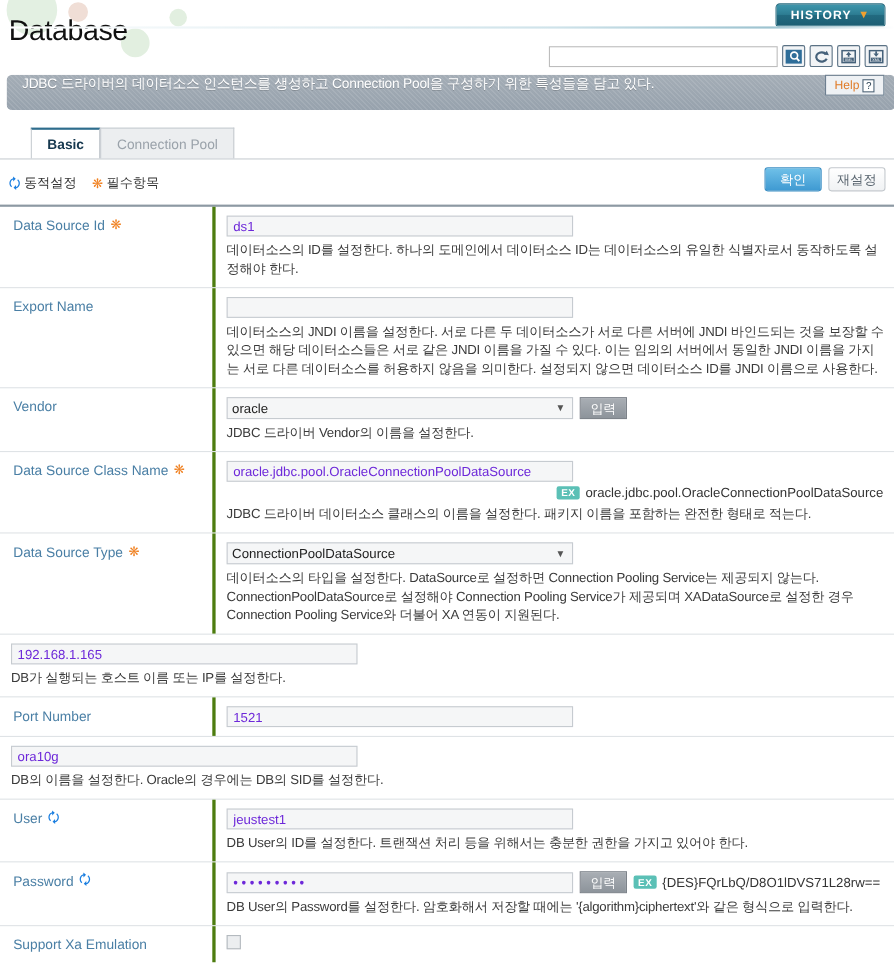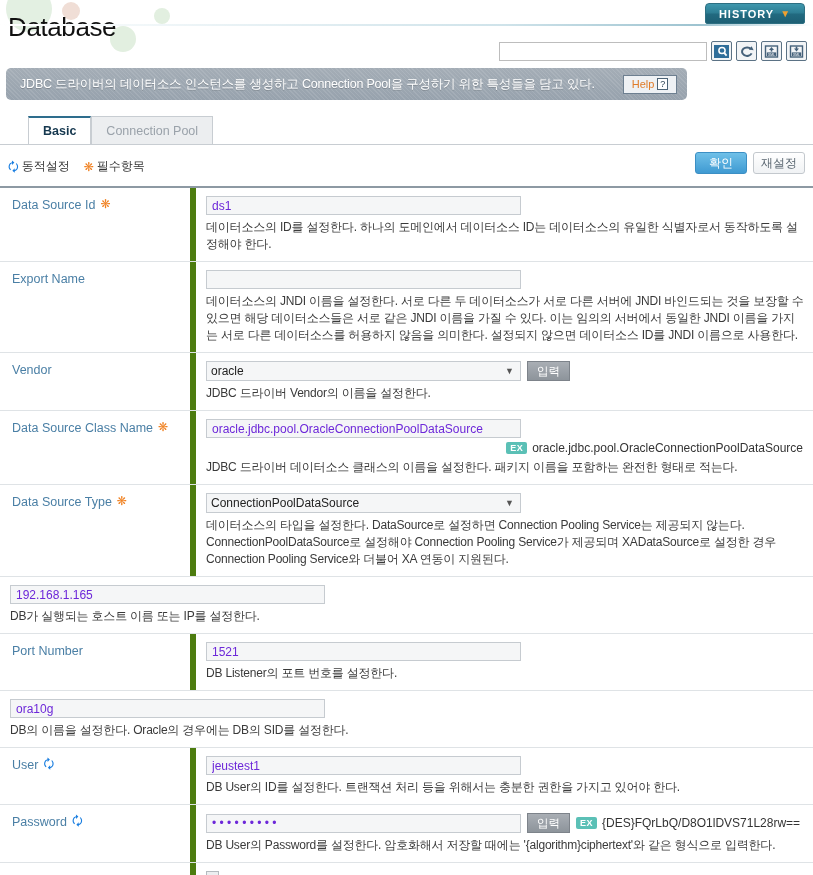--- a/index.html
+++ b/index.html
@@ -87,27 +87,27 @@
     display: flex; align-items: center; justify-content: center;
     cursor: pointer;
     padding: 0;
   }
   .icon-btn svg { display: block; }
 
   
   .banner {
     position: absolute;
     left: 6px; top: 68px;
-    width: 681px; height: 32px;
+    width: 808px; height: 32px;
     border-radius: 5px;
     background:
       repeating-linear-gradient(45deg, rgba(255,255,255,.10) 0 1px, rgba(0,0,0,0) 1px 3px),
       linear-gradient(#a4adb6, #97a2ad);
     display: flex;
-    align-items: center;
+    align-items: flex-start;
     padding: 0 10px 0 14px;
   }
   .banner-text {
     flex: 1;
     color: #ffffff;
     font-size: 12.5px;
     letter-spacing: -0.2px;
     text-shadow: 0 1px 0 rgba(0,0,0,.18);
   }
   .help-btn {
@@ -207,21 +207,21 @@
   .row {
     display: flex;
     border-bottom: 1px solid #dfe3e6;
     min-height: 34px;
   }
   .row:last-child { border-bottom: 1px solid #8d99a3; }
   .cell-label {
     width: 196px;
     flex: 0 0 196px;
     padding: 10px 8px 8px 12px;
-    border-right: 6px solid #4d7c0f;
+    border-right: 3px solid #4d7c0f;
     color: #4a7fa5;
     font-size: 12.5px;
     display: flex;
     align-items: flex-start;
     gap: 5px;
   }
   .cell-field {
     flex: 1;
     padding: 8px 8px 8px 10px;
   }
@@ -486,21 +486,20 @@
   </div>
 
   <div class="row">
     <div class="cell-label">
       <span>Port Number</span>
     </div>
     <div class="cell-field">
       <div class="field-line">
         <input class="txt w-wide" type="text" value="1521" style="">
       </div>
-      <div class="desc">DB Listener의 포트 번호를 설정한다.</div>
     </div>
   </div>
 
   <div class="row">
     <div class="cell-field">
       <div class="field-line">
         <input class="txt w-wide" type="text" value="ora10g" style="">
       </div>
       <div class="desc">DB의 이름을 설정한다. Oracle의 경우에는 DB의 SID를 설정한다.</div>
     </div>

